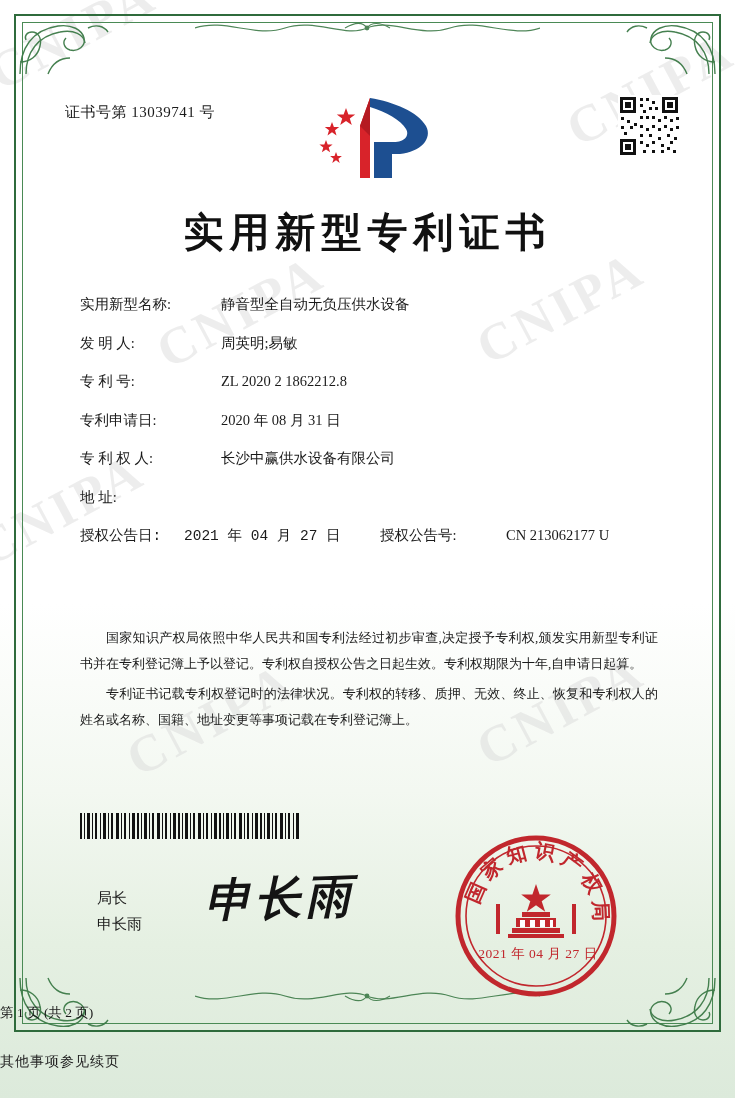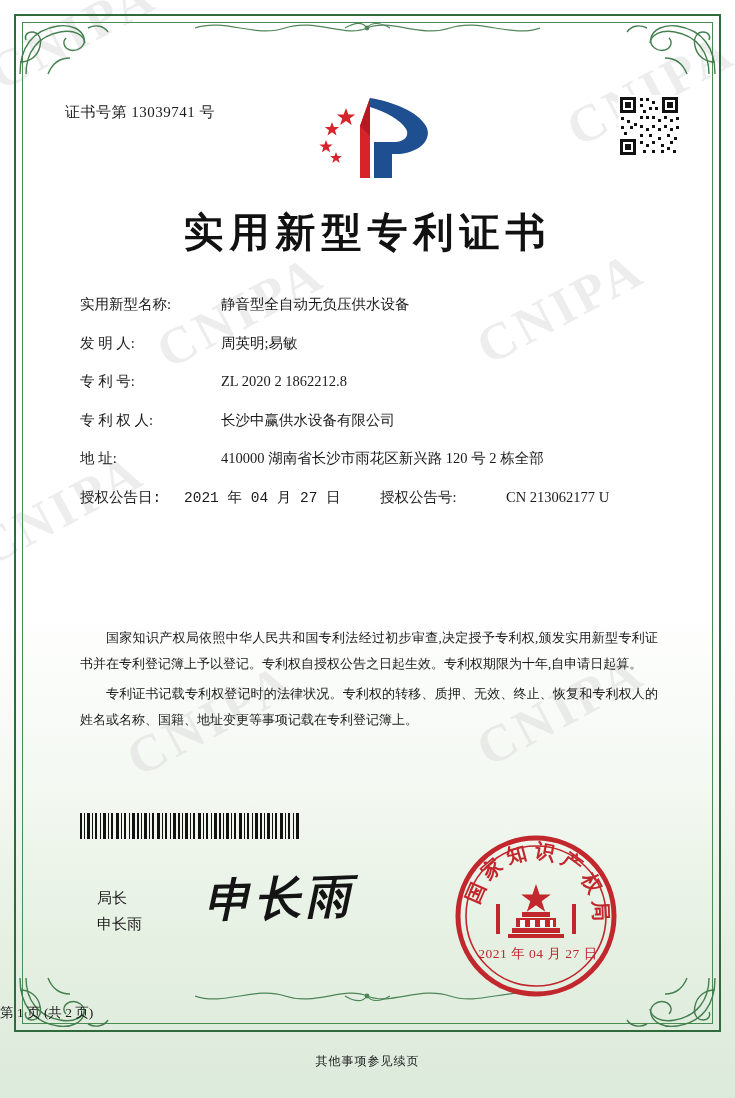--- a/index.html
+++ b/index.html
@@ -215,22 +215,21 @@
     position: absolute;
     left: 0; right: 0;
     top: 1004px;
     text-align: left;
     font-size: 13.5px;
   }
   .footer-note {
     position: absolute;
     left: 0; right: 0;
     top: 1053px;
-    text-align: center;
-    font-size: 12px;
+    font-size: 14px;
     letter-spacing: 1px;
     color: #222;
   }
 </style>
 </head>
 <body>
 
 <div class="certificate">
 
   <div class="wm wm1">CNIPA</div>
@@ -383,26 +382,29 @@
     </div>
     <div class="field-row">
       <div class="field-label">发 明 人:</div>
       <div class="field-value">周英明;易敏</div>
     </div>
     <div class="field-row">
       <div class="field-label">专 利 号:</div>
       <div class="field-value">ZL 2020 2 1862212.8</div>
     </div>
     <div class="field-row">
+      <div class="field-label">专利申请日:</div>
+      <div class="field-value">2020 年 08 月 31 日</div>
+    </div>
+    <div class="field-row">
       <div class="field-label">专 利 权 人:</div>
       <div class="field-value">长沙中赢供水设备有限公司</div>
     </div>
     <div class="field-row">
       <div class="field-label">地          址:</div>
-      <div class="field-value">410000 湖南省长沙市雨花区新兴路 120 号 2 栋全部</div>
     </div>
     <div class="dual-row">
       <div class="dual-left">
         <div class="field-label">授权公告日:</div>
         <div class="field-value">2021 年 04 月 27 日</div>
       </div>
       <div class="dual-right">
         <div class="field-label">授权公告号:</div>
         <div class="field-value">CN 213062177 U</div>
       </div>

